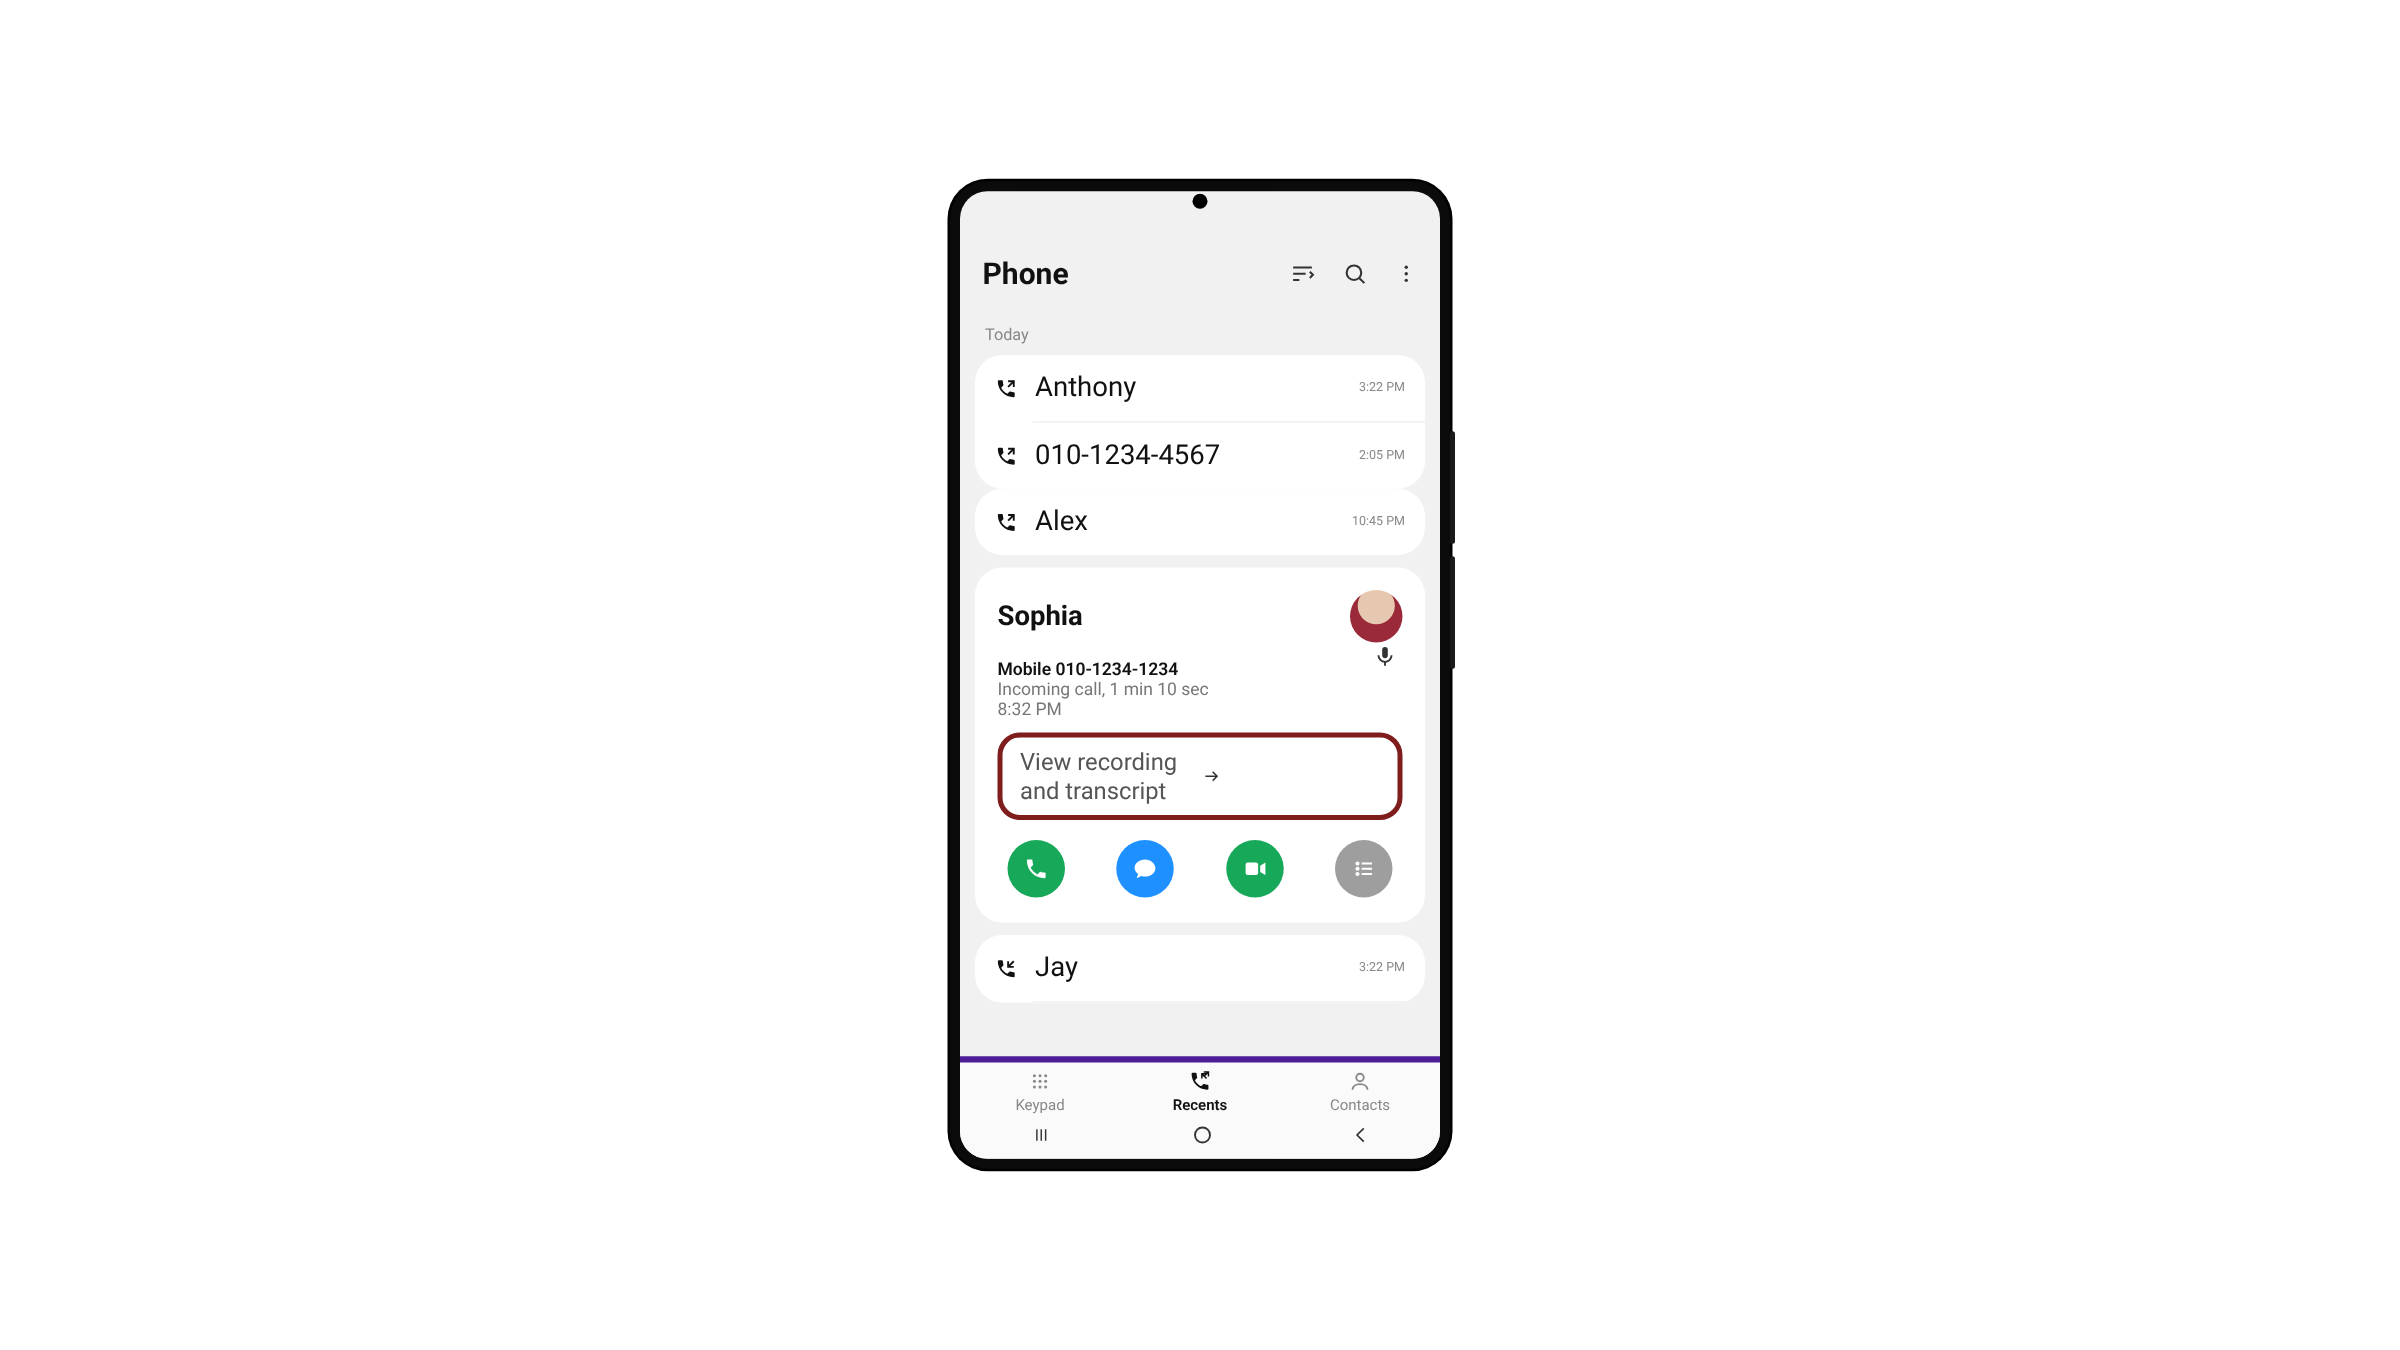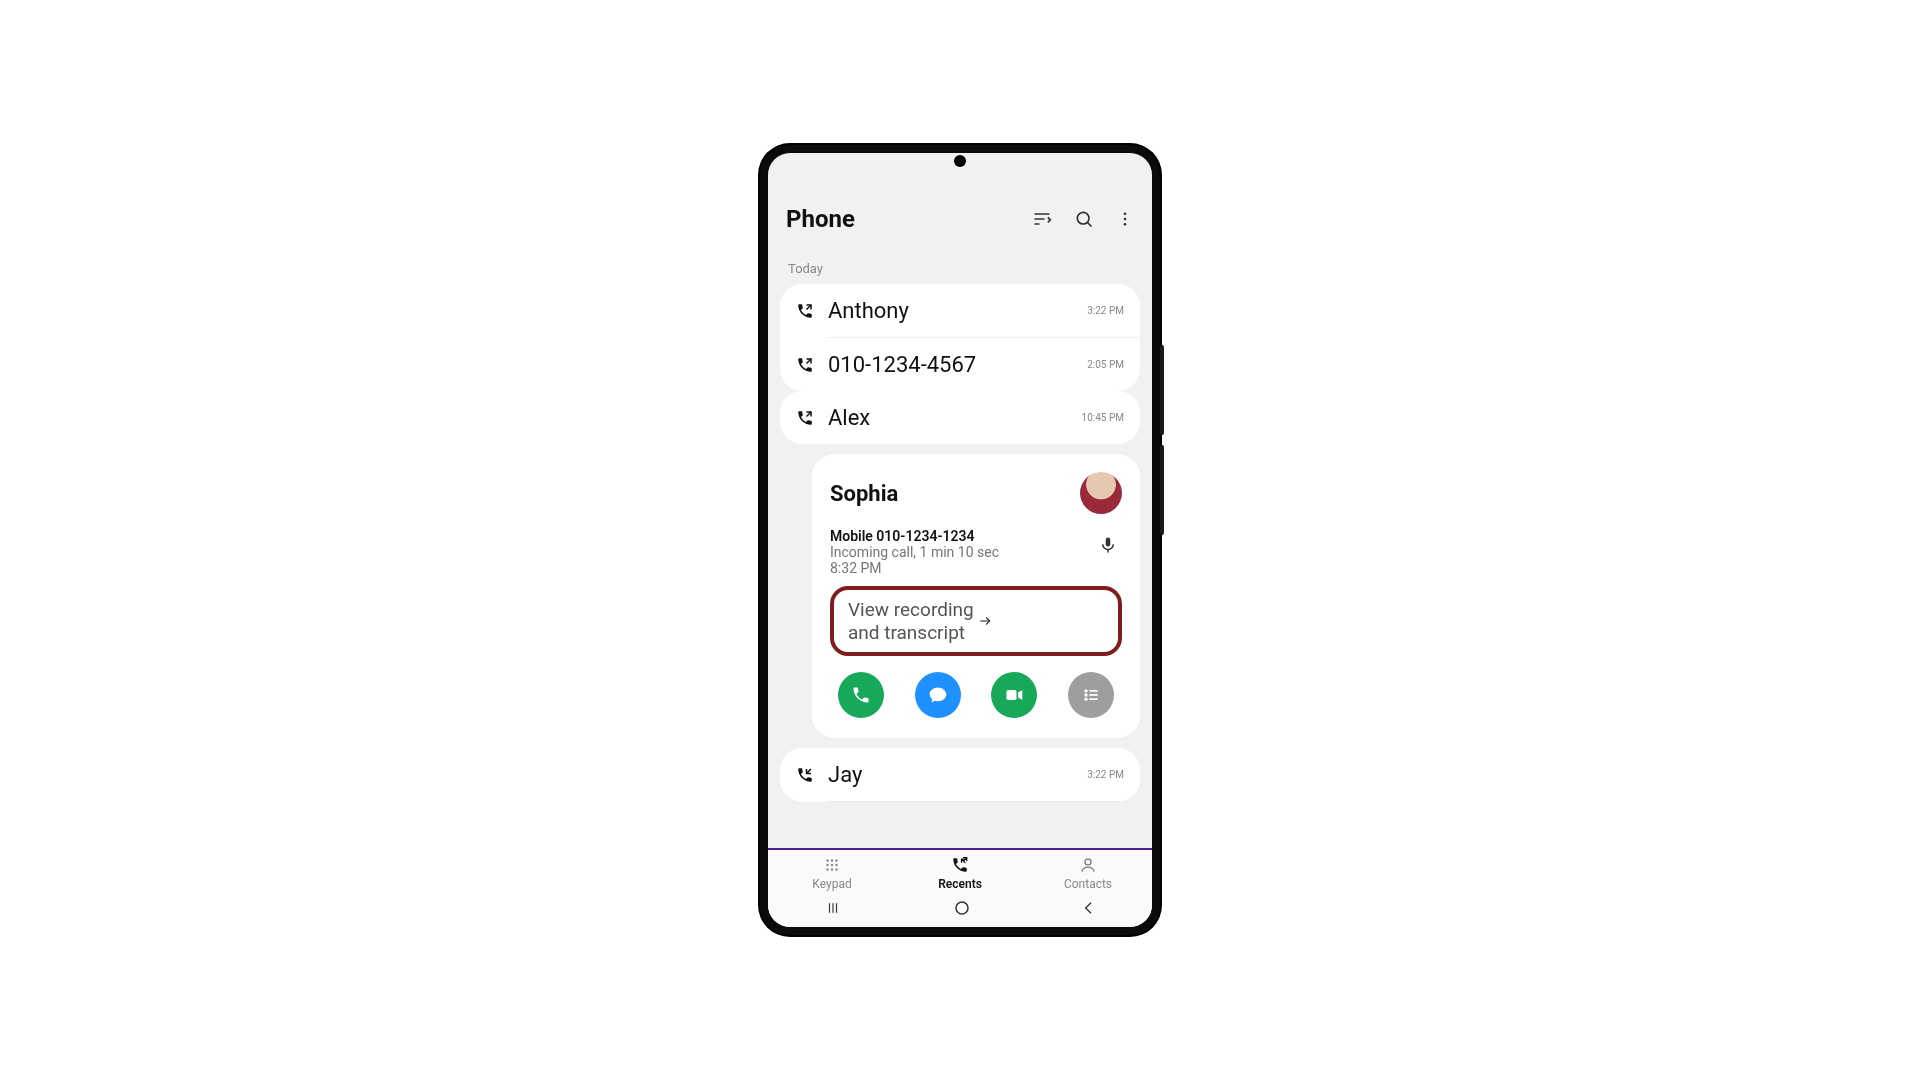--- a/index.html
+++ b/index.html
@@ -24,40 +24,40 @@
   .hicons { display:flex; gap:22px; align-items:center; }
   .hicons span, .hicons svg { color:#333; }
   .content { flex:1; overflow:hidden; padding:0 12px; }
   .section-label { color:#888; font-size:13px; padding:10px 8px 8px 8px; }
   .card { background:#fff; border-radius:22px; overflow:hidden; }
   .row { display:flex; align-items:center; padding:14px 16px; gap:14px; }
   .sep { height:1px; background:#eee; margin-left:46px; }
   .ci { width:18px; display:flex; justify-content:center; color:#111; }
   .name { flex:1; font-size:22px; color:#111; }
   .time { font-size:10px; color:#888; }
-  .expand { background:#fff; border-radius:22px; padding:18px; margin-top:10px;margin-left:32px; }
+  .expand { background:#fff; border-radius:22px; padding:18px; margin-top:10px; }
   .ex-head { display:flex; align-items:center; }
   .ex-name { font-size:22px; font-weight:700; color:#111; flex:1; }
   .avatar { width:42px; height:42px; border-radius:50%; background:radial-gradient(circle at 50% 30%, #e6c8b0 0 40%, #9a2a3a 42% 100%); }
   .ex-sub { margin-top:14px; font-size:14px; color:#111; font-weight:600; }
   .ex-det { font-size:14px; color:#777; }
-  .ex-row2 { display:flex; align-items:center; }
+  .ex-row2 { display:flex; }
   .ex-row2 .col { flex:1; }
   .micwrap { width:28px; display:flex; justify-content:center; color:#333; }
   .pill { margin-top:10px; border:4px solid #7f1d1d; border-radius:18px; padding:8px 14px; display:flex; align-items:center; font-size:19px; color:#555; }
   .pill span { flex:1; }
   .actions { display:flex; justify-content:space-between; padding:16px 8px 2px 8px; }
   .ab { width:46px; height:46px; border-radius:50%; display:flex; align-items:center; justify-content:center; color:#fff; }
   .ab.call { background:#17a859; }
   .ab.msg  { background:#1e90ff; }
   .ab.vid  { background:#17a859; }
   .ab.more { background:#9e9e9e; }
   .bottom-card { background:#fff; border-radius:22px; margin-top:10px; overflow:hidden; }
   .fade { position:relative; }
-  .botnav { flex-shrink:0; background:#fafafa; border-top:2px solid #4c1d95; padding:6px 0 2px 0; }
+  .botnav { flex-shrink:0; background:#fafafa; border-top:5px solid #4c1d95; padding:6px 0 2px 0; }
   .tabs { display:flex; }
   .tab { flex:1; display:flex; flex-direction:column; align-items:center; gap:3px; font-size:12px; color:#888; }
   .tab.active { color:#111; font-weight:600; }
   .sysnav { display:flex; justify-content:space-around; align-items:center; height:34px; color:#333; }
   svg { display:block; }
 </style>
 </head>
 <body>
 
 <div class="stage">

